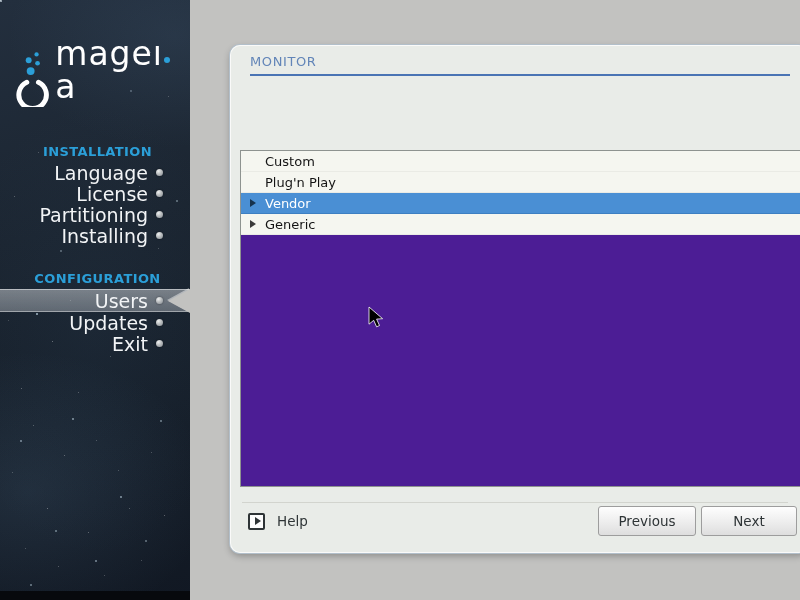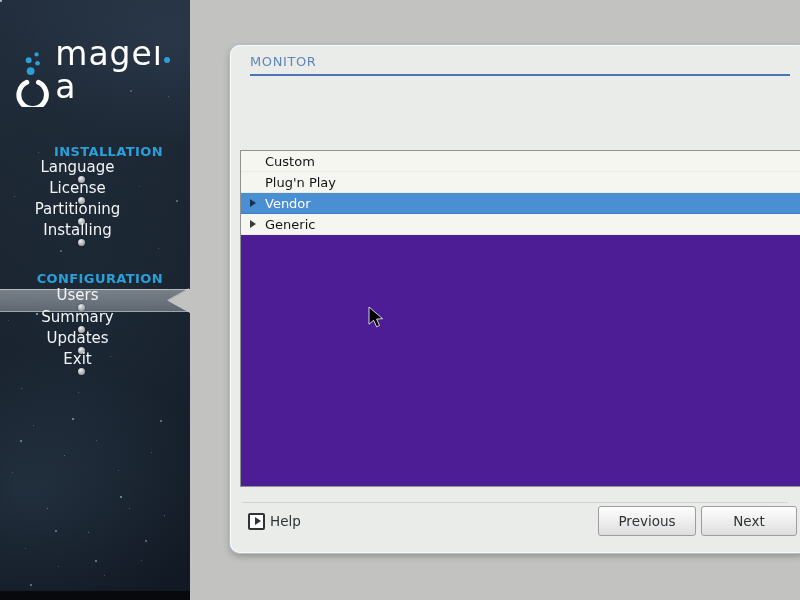--- a/index.html
+++ b/index.html
@@ -60,29 +60,29 @@
     padding-bottom:4px;font-weight:400;margin-top:25px;
   }
   .logo-dot{
     display:inline-block;width:6px;height:6px;border-radius:50%;
     background:#2b9fd8;margin:0 1px 2px 1px;
   }
 
   
   .nav{position:absolute;top:143px;left:0;width:190px;}
   .nav-header{
-    height:17px;line-height:17px;text-align:right;padding-right:27px;
+    height:17px;line-height:17px;text-align:center;padding-right:27px;
     color:#2b9fd8;font-weight:bold;font-size:13px;letter-spacing:.4px;
     margin-bottom:2px;
     padding-left:32px;
   }
   .nav-item{
     position:relative;height:21px;display:flex;align-items:center;
     justify-content:flex-end;padding-right:27px;box-sizing:border-box;
-    color:#f2f4f6;font-size:15px;cursor:default;flex-direction:column;
+    color:#f2f4f6;font-size:19px;cursor:default;
   }
   .nav-label{margin-right:8px;}
   .bullet{
     width:7px;height:7px;border-radius:50%;flex:0 0 auto;
     background:radial-gradient(circle at 35% 30%, #eef0f0 0%, #b9bcbe 45%, #838a90 100%);
     box-shadow:0 0 2px rgba(0,0,0,.5);
   }
   .nav-item.active{
     height:23px;
     background:linear-gradient(rgba(212,216,220,.50), rgba(190,196,202,.42));
@@ -142,21 +142,21 @@
     border-left:6px solid #3a3a3a;
   }
   .list-row.selected .expander{border-left-color:#16324d;}
 
   
   .footer-sep{
     position:absolute;top:457px;left:12px;right:20px;height:1px;background:#d2d4ce;
   }
   .help-btn{
     position:absolute;left:18px;top:464px;height:24px;
-    display:flex;align-items:center;gap:5px;cursor:default;
+    display:flex;align-items:center;gap:12px;cursor:default;
     font-size:13.5px;color:#2e3436;
   }
   .help-icon{
     width:13px;height:13px;border:2px solid #2e3436;border-radius:2px;
     background:#fdfdfd;display:flex;align-items:center;justify-content:center;
   }
   .help-icon::after{
     content:"";width:0;height:0;
     border-top:4px solid transparent;border-bottom:4px solid transparent;
     border-left:6px solid #2e3436;margin-left:2px;
@@ -213,24 +213,20 @@
     <div class="nav-gap"></div>
 
     <div class="nav-header">CONFIGURATION</div>
 
     <div class="nav-item active">
       <span class="nav-label">Users</span>
       <span class="bullet"></span>
       <span class="step-arrow"></span>
     </div>
     <div class="nav-item">
-      <span class="nav-label">Summary</span>
-      <span class="bullet"></span>
-    </div>
-    <div class="nav-item">
       <span class="nav-label">Updates</span>
       <span class="bullet"></span>
     </div>
     <div class="nav-item">
       <span class="nav-label">Exit</span>
       <span class="bullet"></span>
     </div>
   </div>
 
   <div class="sidebar-bottom-strip"></div>

